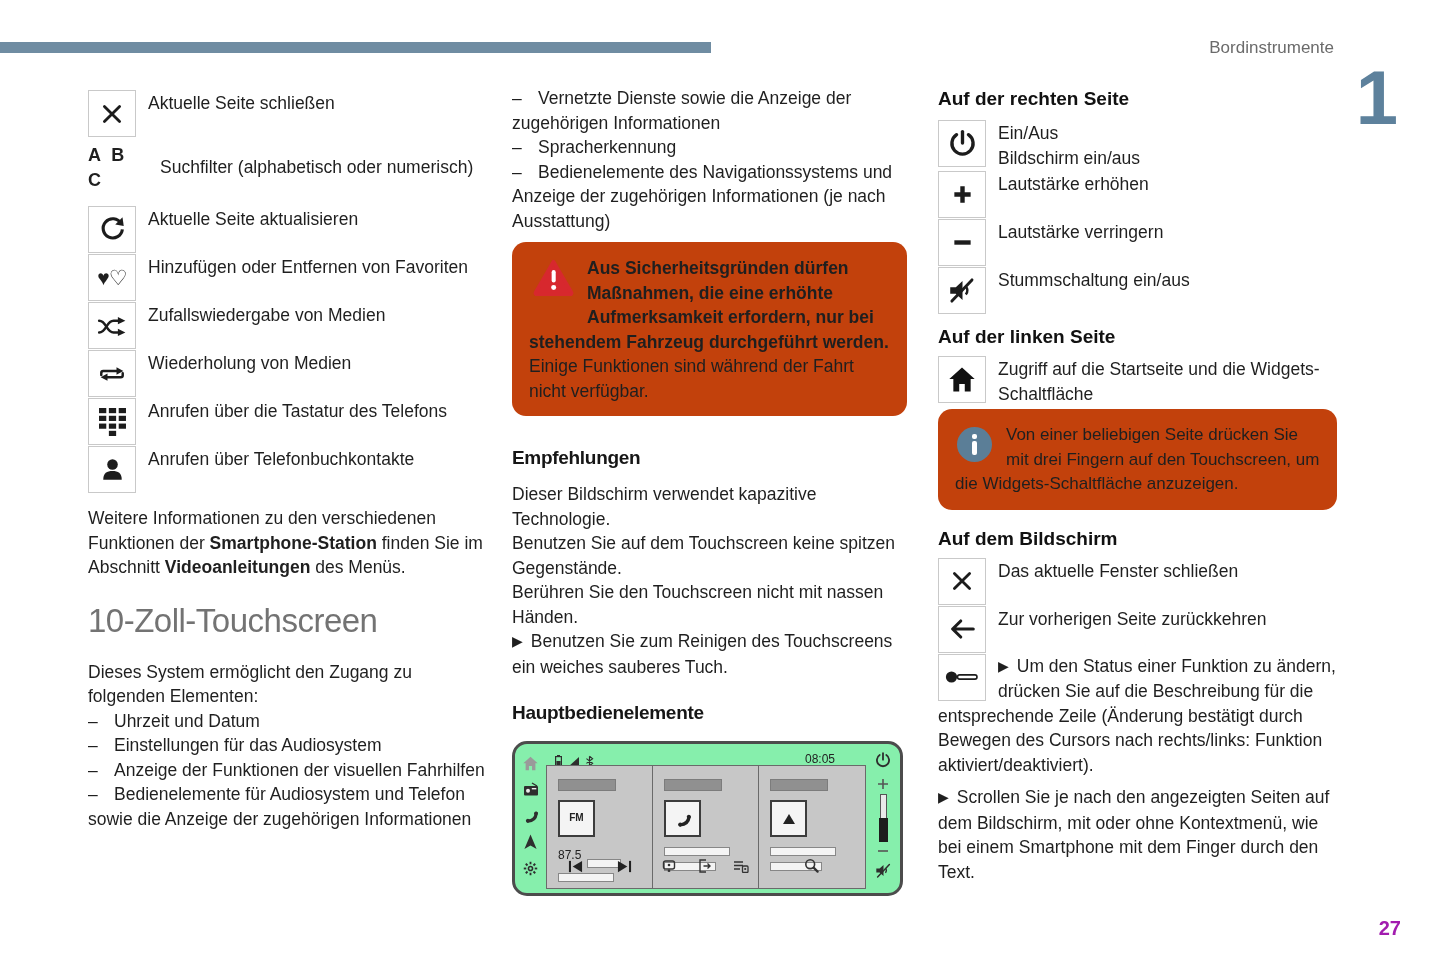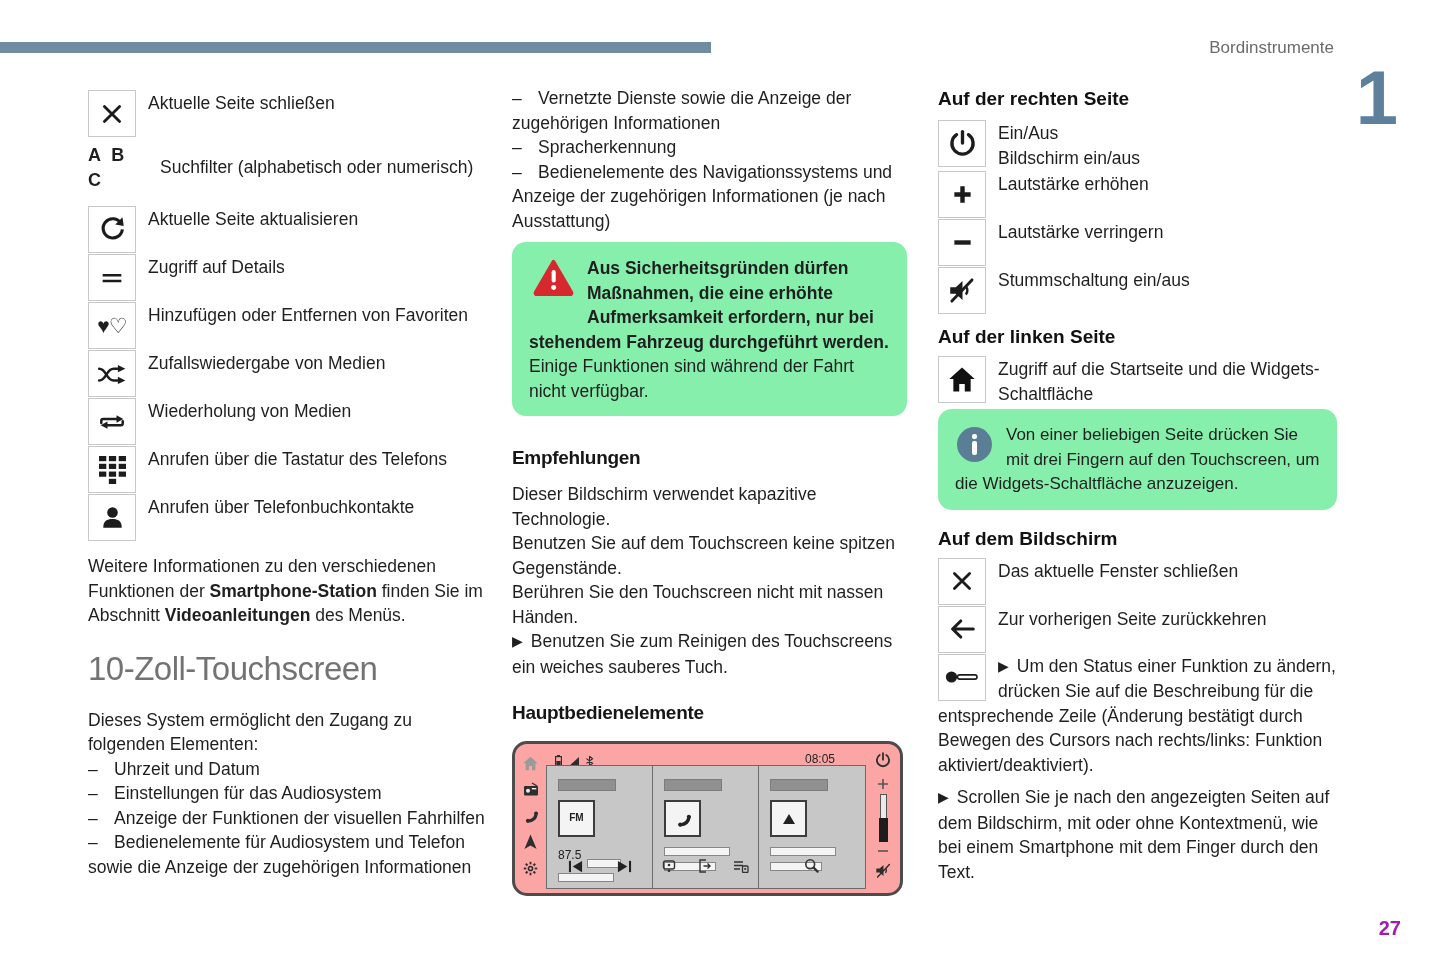--- a/index.html
+++ b/index.html
@@ -37,41 +37,41 @@
   b { font-weight:700; }
 
   h2.graytitle { margin-top:22px; font-size:33px; line-height:38px; font-weight:400; color:#737373; letter-spacing:-0.5px; }
   h2.blacktitle { font-size:19px; line-height:32px; font-weight:800; letter-spacing:-0.3px; color:#161616; }
   h3.subtitle { font-size:19px; line-height:22px; font-weight:800; color:#111; }
 
   .intro { margin-top:20px; }
   .li { }
   .li .dash { display:inline-block; width:26px; }
 
-  .graybox { background:#86efac; border-radius:14px; padding:14px 17px 13px 17px; }
+  .graybox { background:#c2410c; border-radius:14px; padding:14px 17px 13px 17px; }
   .warnbox { margin-top:9px; }
   .warn-icon { float:left; margin:3px 13px 4px 4px; }
   .infobox { margin-top:3px; font-size:17px; }
   .info-icon { float:left; width:35px; height:35px; border-radius:50%; background:#5b7e97; position:relative; margin:4px 14px 2px 2px; }
   .info-icon .dot { position:absolute; left:15px; top:7px; width:5px; height:5px; border-radius:2px; background:#fff; }
   .info-icon .stem { position:absolute; left:15px; top:14px; width:5px; height:14px; border-radius:2px; background:#fff; }
 
   .sect-mt { margin-top:26px; }
   .arr { font-size:14px; display:inline-block; margin-right:8px; transform:translateY(-1px); }
 
   .tgl-block { margin-top:1px; }
   .tgl-block .ibox { float:left; margin-right:12px; }
   .clearfix::after { content:""; display:block; clear:both; }
 
   .mt8{margin-top:8px;} .mt10{margin-top:10px;} .mt12{margin-top:12px;} .mt18{margin-top:18px;}
 
   
   .screen {
     position:relative; margin-top:12px; width:391px; height:155px;
-    border:3px solid #4c4c4c; border-radius:15px; background:#fca5a5;
+    border:3px solid #4c4c4c; border-radius:15px; background:#86efac;
   }
   .scr-side { position:absolute; left:0; top:0; bottom:0; width:31px;
     display:flex; flex-direction:column; align-items:center; justify-content:space-between;
     padding:9px 0 10px 0; }
   .scr-status { position:absolute; left:40px; top:5px; display:flex; align-items:center; gap:6px; }
   .scr-clock { position:absolute; right:65px; top:3px; font-size:12px; color:#222; }
   .scr-rail { position:absolute; right:0; top:0; bottom:0; width:34px;
     display:flex; flex-direction:column; align-items:center; justify-content:space-between;
     padding:7px 0 8px 0; }
   .railplus, .railminus { font-size:16px; color:#444; line-height:12px; }
@@ -118,28 +118,20 @@
   <div class="irow tight">
     <span class="ibox">
       <svg width="29" height="29" viewBox="0 0 25 25">
           <path d="M19.9 7.3 A 8.3 8.3 0 1 0 21.0 12.4" stroke="#1c1c1c" stroke-width="2.7" fill="none"></path>
           <polygon points="14.9,8.2 22.2,9.5 21.1,2.0" fill="#1c1c1c"></polygon>
         </svg>
     </span>
     <span class="ilabel">Aktuelle Seite aktualisieren</span>
   </div>
 
-  <div class="irow tight">
-    <span class="ibox">
-      <svg width="28" height="28" viewBox="0 0 24 24">
-          <path d="M4 9.6 H20 M4 14.6 H20" stroke="#1c1c1c" stroke-width="2.1" fill="none"></path>
-        </svg>
-    </span>
-    <span class="ilabel">Zugriff auf Details</span>
-  </div>
 
   <div class="irow tight">
     <span class="ibox">
         <span class="hearts">♥♡</span>
       </span>
     <span class="ilabel">Hinzufügen oder Entfernen von Favoriten</span>
   </div>
 
   <div class="irow tight">
     <span class="ibox">

